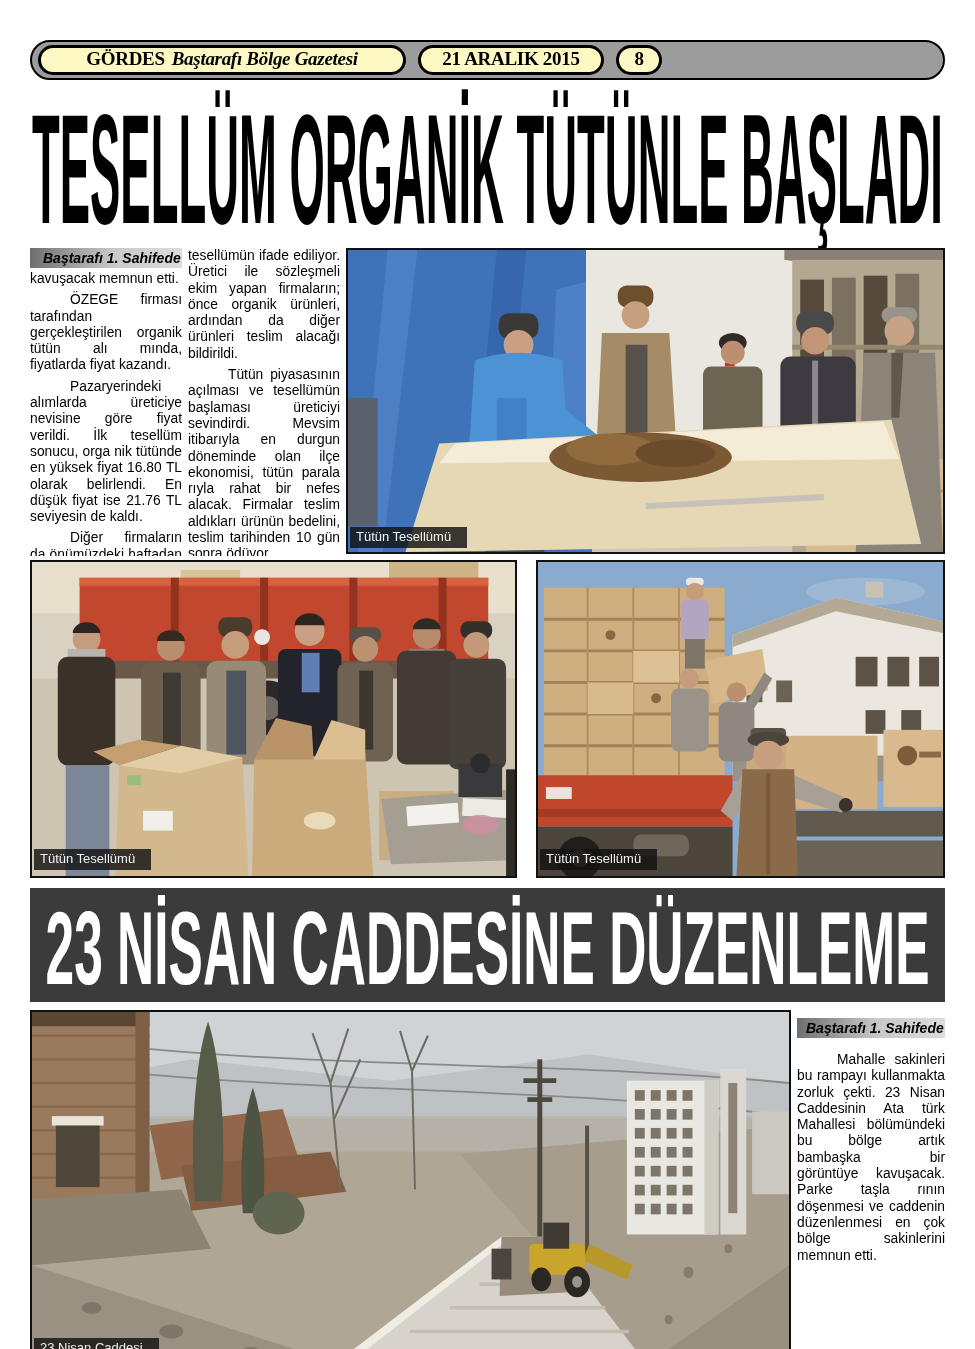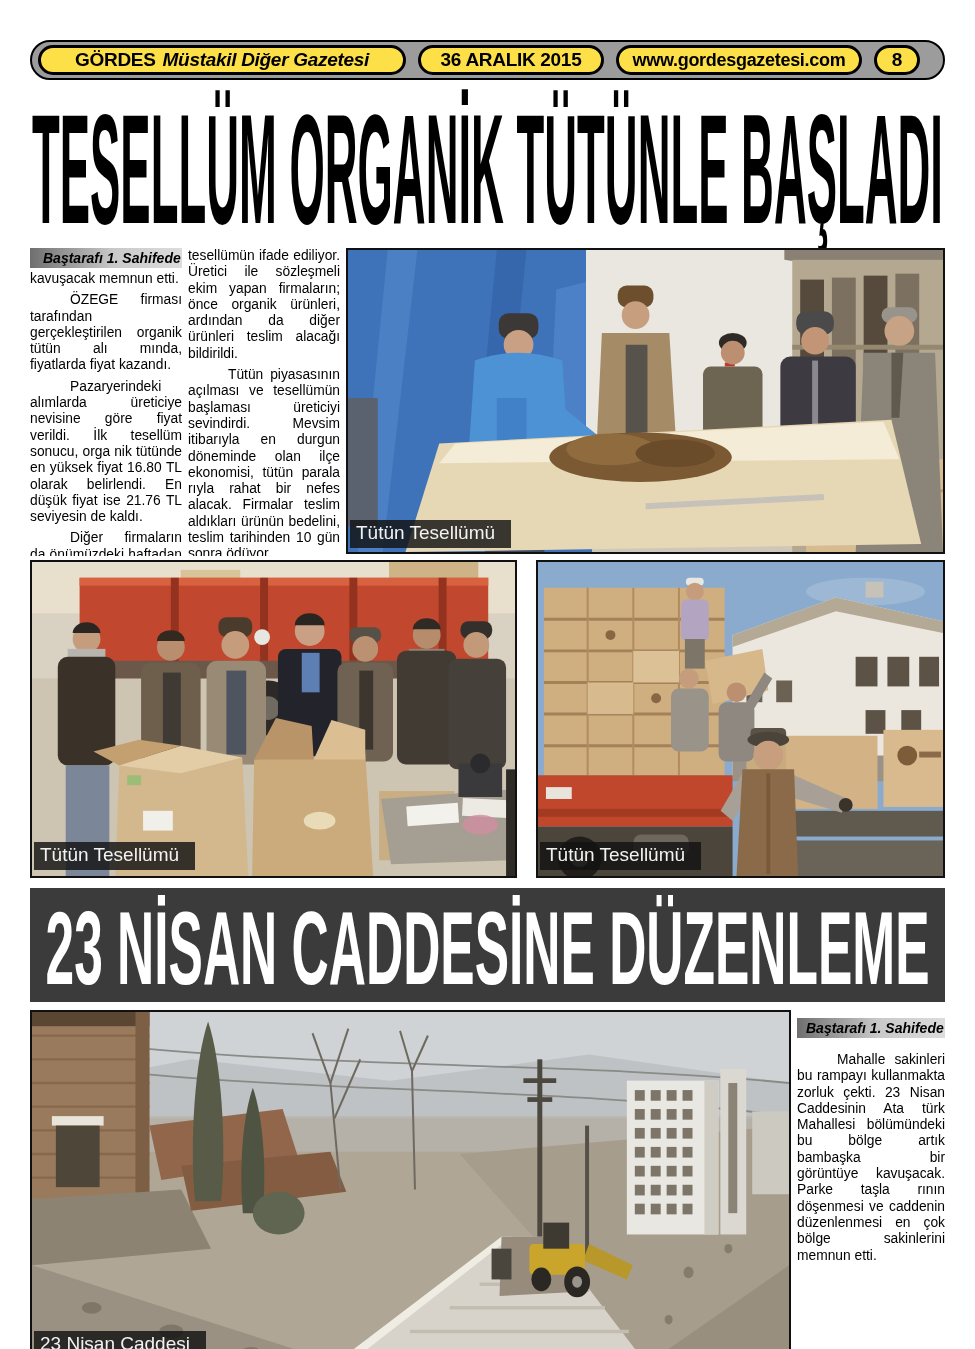--- a/index.html
+++ b/index.html
@@ -7,24 +7,25 @@
     position:relative;width:975px;height:1349px;background:#ffffff;
     font-family:"Liberation Sans",sans-serif;color:#000;overflow:hidden;margin:0 auto;
   }
   
   .masthead{
     position:absolute;left:30px;top:40px;width:915px;height:40px;
     background:#9c9c9c;border:2px solid #000;border-radius:22px;
     display:flex;align-items:center;gap:12px;padding:0 6px;box-sizing:border-box;
   }
   .pill{
-    background:#fde047;border:3px solid #000;border-radius:17px;height:30px;
-    display:flex;align-items:center;justify-content:center;
+    background:#fef9c3;border:3px solid #000;border-radius:17px;height:30px;
+    display:flex;justify-content:center;
     font-weight:bold;font-size:19px;white-space:nowrap;box-sizing:border-box;
     letter-spacing:-0.3px;
+    font-family:Liberation Serif, serif;
   }
   .pill-name{flex:0 0 368px;}
   .pill-name .ital{font-style:italic;font-weight:bold;margin-left:7px;}
   .pill-date{flex:0 0 186px;}
   .pill-web{flex:0 0 246px;font-size:18px;}
   .pill-num{flex:0 0 46px;}
   
   .headline1{position:absolute;left:30px;top:84px;width:915px;height:158px;overflow:visible;}
   .headline2-band{
     position:absolute;left:30px;top:888px;width:915px;height:114px;background:#3b3b3b;
@@ -40,45 +41,44 @@
     background:linear-gradient(90deg,#6f6f6f 0%,#c9c9c9 55%,#dcdcdc 100%);
     padding-left:13px;margin-bottom:3px;white-space:nowrap;overflow:hidden;
   }
   
   figure{margin:0;position:relative;}
   .photo{border:2px solid #111;box-sizing:border-box;background:#ccc;}
   .photo svg{display:block;width:100%;height:100%;}
   .cap{
     position:absolute;left:2px;bottom:6px;
     background:rgba(18,18,18,0.82);color:#f2f2f2;
-    font-size:19px;padding:2px 16px 4px 6px;white-space:nowrap;
+    font-size:13px;padding:2px 16px 4px 6px;white-space:nowrap;
   }
   .photoA{flex:1 1 auto;height:306px;}
   .photoA .cap{bottom:4px;}
   .midrow{position:absolute;left:30px;top:560px;width:915px;height:318px;display:flex;gap:19px;}
   .photoB{flex:0 0 487px;height:318px;}
   .photoC{flex:0 0 409px;height:318px;}
   .sec2{position:absolute;left:30px;top:1010px;width:915px;height:306px;display:flex;gap:6px;}
   .photoD{flex:0 0 761px;height:359px;}
   .photoD .cap{bottom:8px;}
   .colR{width:148px;flex:0 0 148px;padding-top:8px;}
   .colR .contlabel{padding-left:9px;}
 </style>
 </head>
 <body>
 
 <div class="page">
 
   <div class="masthead">
     <div class="pill pill-name">
       <span>GÖRDES</span>
-      <span class="ital">Müstakil Diğer Gazetesi</span>
+      <span class="ital">Baştarafı Bölge Gazetesi</span>
     </div>
-    <div class="pill pill-date">36 ARALIK 2015</div>
-    <div class="pill pill-web">www.gordesgazetesi.com</div>
+    <div class="pill pill-date">21 ARALIK 2015</div>
     <div class="pill pill-num">8</div>
   </div>
 
   <svg class="headline1" viewBox="0 0 915 152" preserveAspectRatio="none">
     <text x="457.5" y="134" text-anchor="middle" textLength="911" lengthAdjust="spacingAndGlyphs" font-family="Liberation Sans, sans-serif" font-size="150" font-weight="bold" fill="#000">TESELLÜM ORGANİK TÜTÜNLE BAŞLADI</text>
   </svg>
 
   <div class="sec1">
     <div class="col">
       <div class="contlabel">Baştarafı 1. Sahifede</div>

